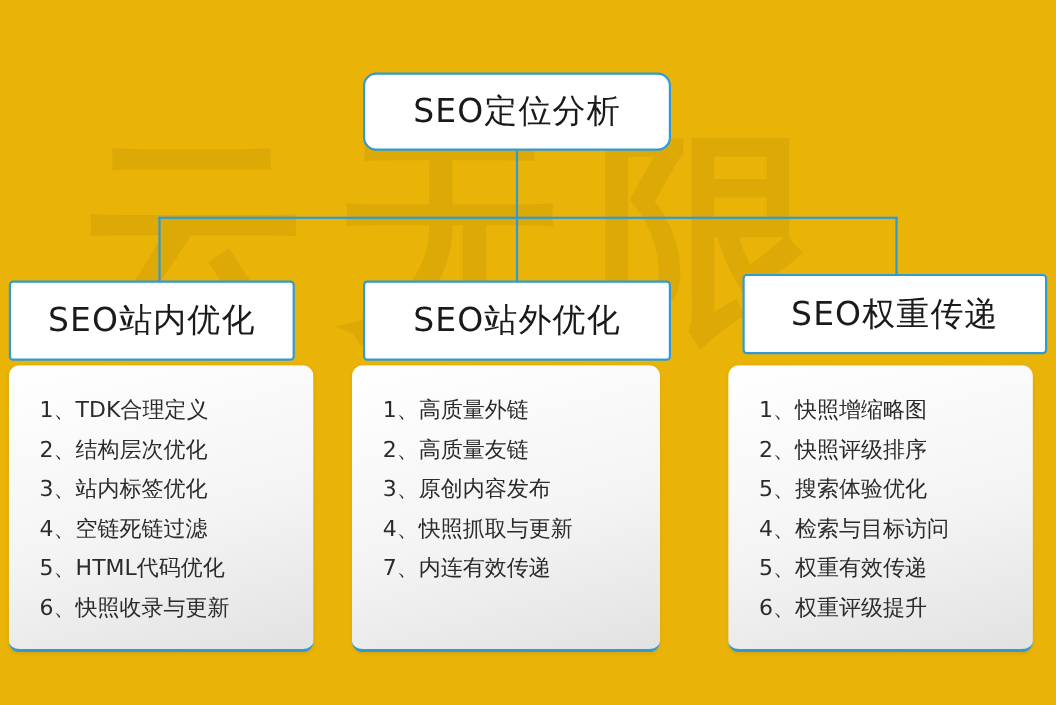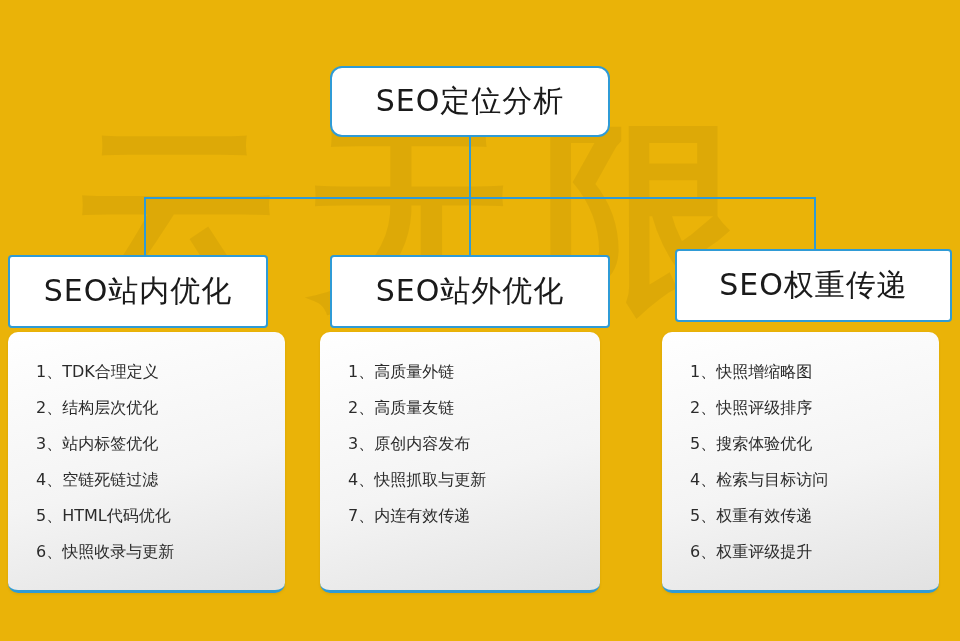--- a/index.html
+++ b/index.html
@@ -77,21 +77,21 @@
     padding: 22px 10px 0 28px;
   }
   .panel-col1 { left: 8px;   width: 277px; }
   .panel-col2 { left: 320px; width: 280px; }
   .panel-col3 { left: 662px; width: 277px; }
 
   .panel-list {
     list-style: none;
   }
   .panel-list li {
-    font-size: 16px;
+    font-size: 20px;
     color: #2b2b2b;
     line-height: 36px;
     white-space: nowrap;
   }
 </style>
 </head>
 <body>
 
 <div class="canvas">
 

